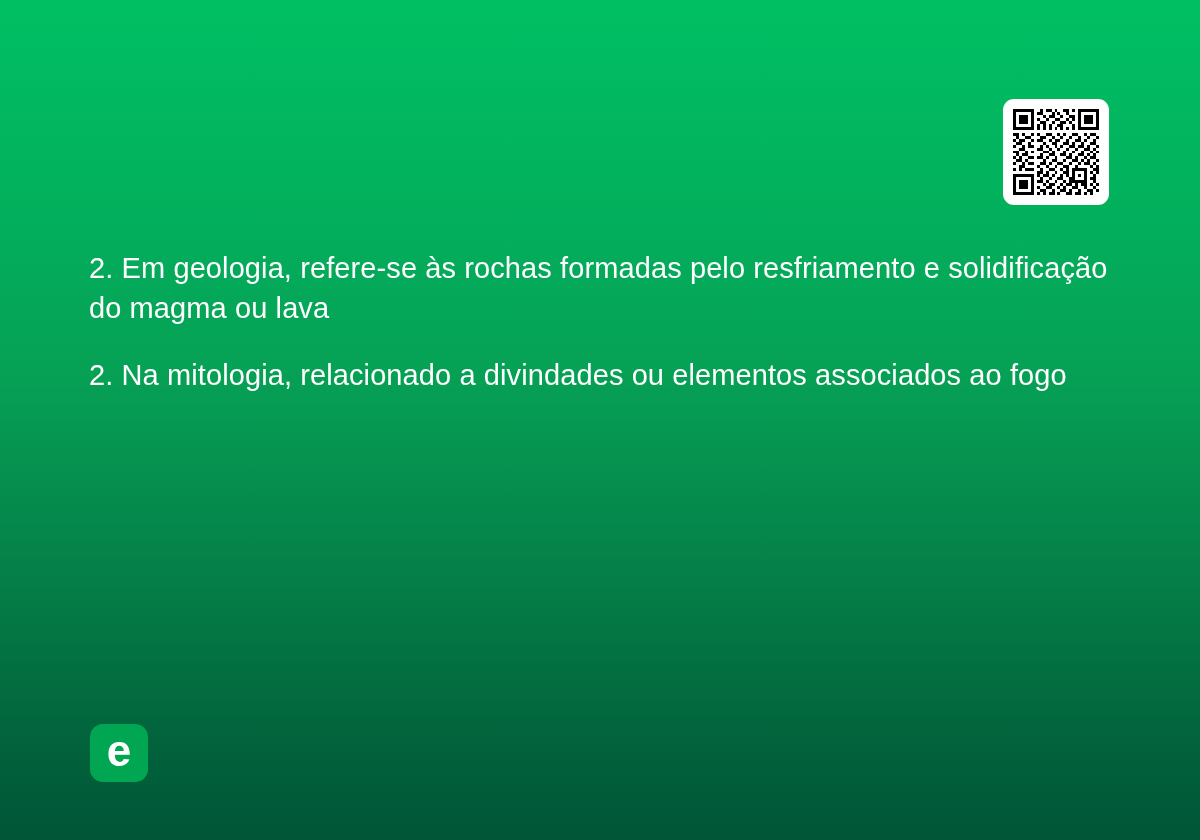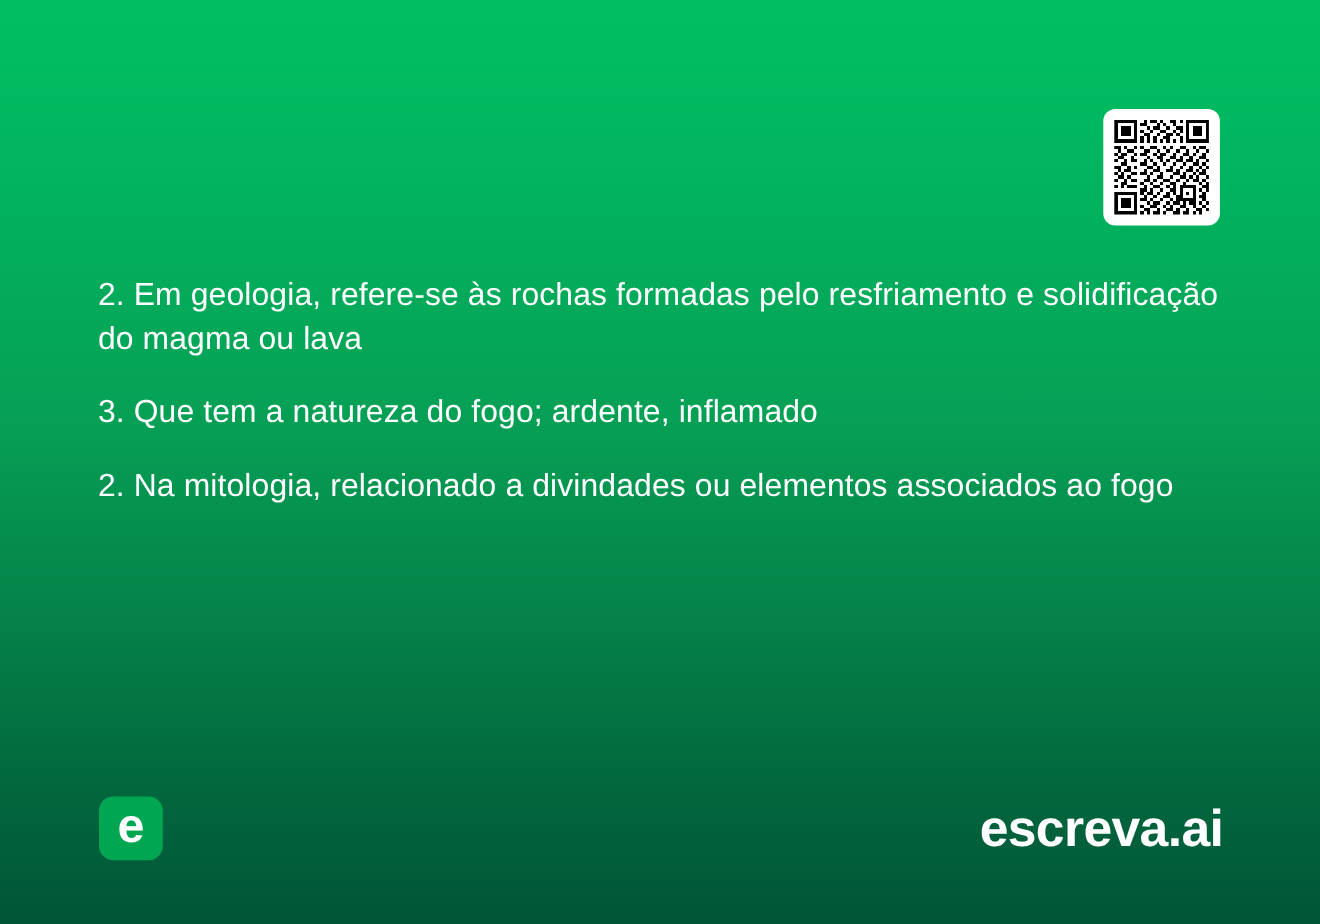--- a/index.html
+++ b/index.html
@@ -387,23 +387,21 @@
           <rect x="21" y="28" width="2" height="1"></rect>
           <rect x="24" y="28" width="1" height="1"></rect>
           <rect x="26" y="28" width="1" height="1"></rect>
         </g>
       </svg>
     </span>
   </div>
 
   <div class="definitions">
     <p class="definition">2. Em geologia, refere-se às rochas formadas pelo resfriamento e solidificação do magma ou lava</p>
-    <p class="definition">3. Que tem a natureza do fogo; ardente, inflamado</p>
     <p class="definition">2. Na mitologia, relacionado a divindades ou elementos associados ao fogo</p>
   </div>
 
   <div class="logo-badge">
     <span class="logo-letter">e</span>
   </div>
 
-  <div class="brand-wordmark">escreva.ai</div>
 
 </div>
 
 </body></html>

